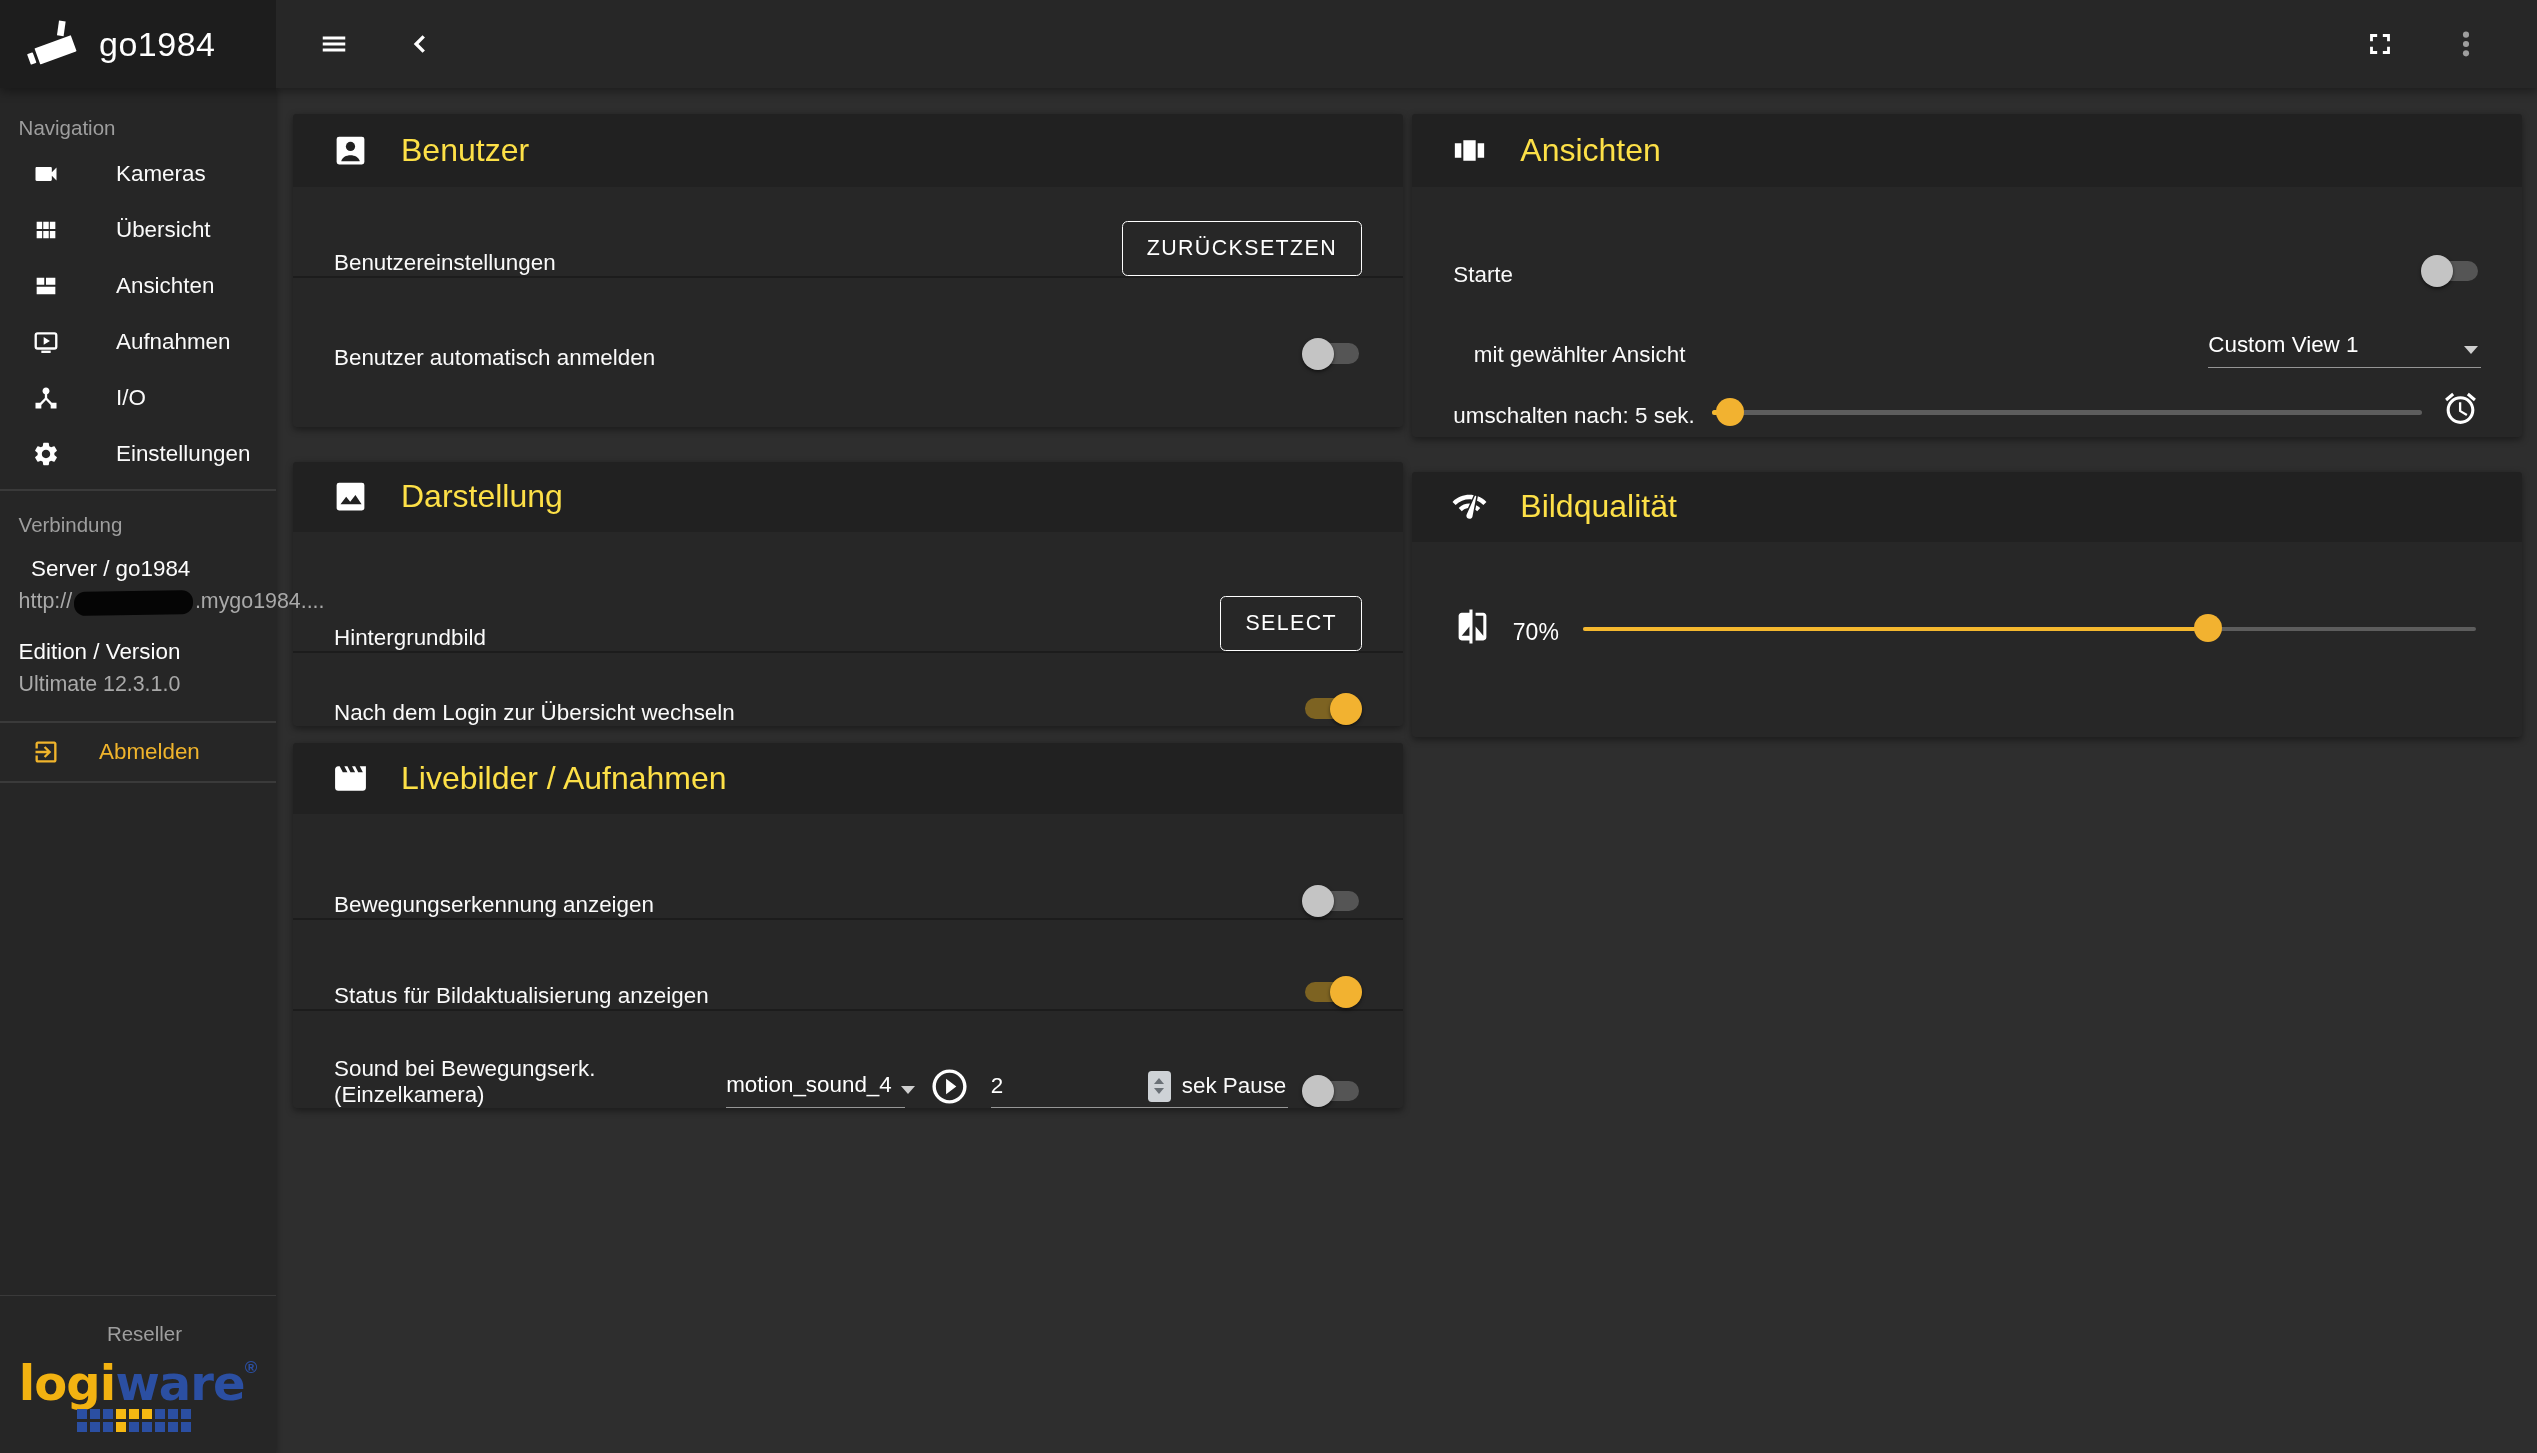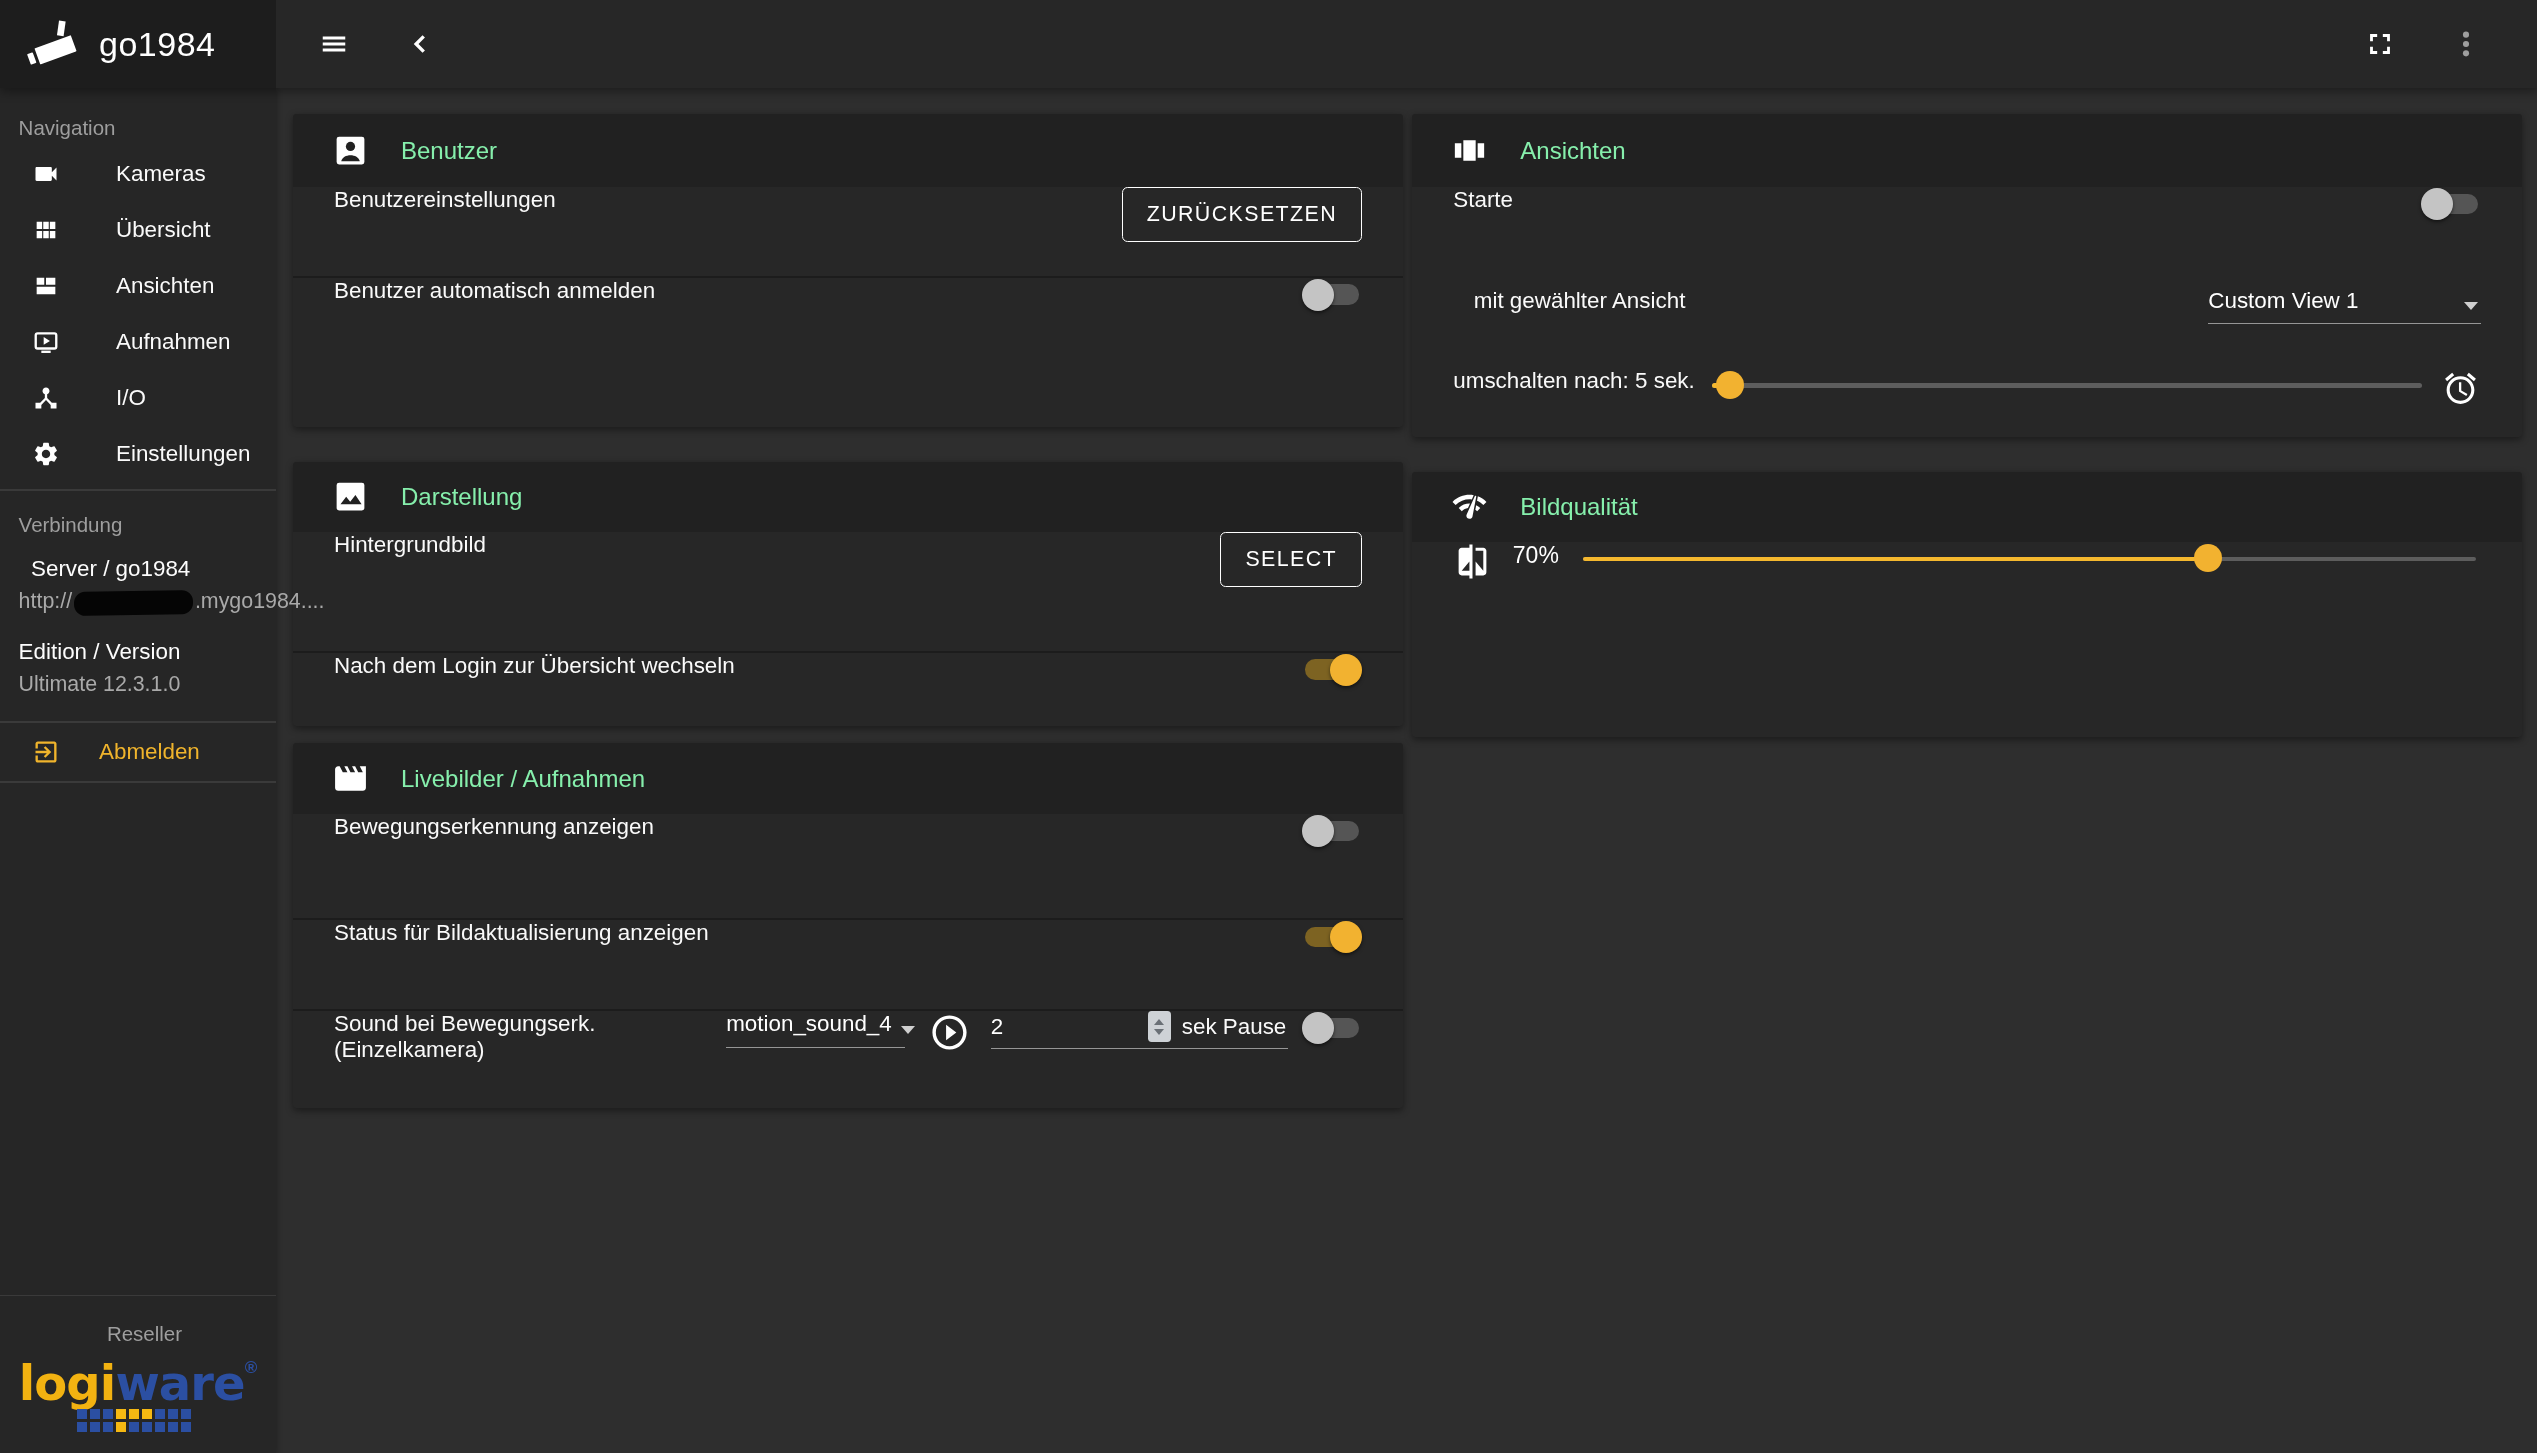--- a/index.html
+++ b/index.html
@@ -44,22 +44,22 @@
   .sq.b{background:#2b4fa2;}
   .sq.y{background:#f5b812;}
   
   .main{position:absolute;top:88px;left:276px;width:2262px;height:1366px;background:#2e2e2e;
         padding:26px 16px 0 17px;box-sizing:border-box;display:flex;gap:9.3px;}
   .col{width:1110px;flex:0 0 auto;}
   .card{background:#272727;border-radius:3.7px;overflow:hidden;margin-bottom:35px;
         box-shadow:0 2.8px 7.5px rgba(0,0,0,.4);}
   .card-header{background:#212121;height:73px;display:flex;align-items:center;padding:0 39px;}
   .card-header .hicon{width:37px;height:37px;display:flex;align-items:center;}
-  .card-title{font-size:24px;color:#86efac;margin-left:32px;}
-  .row{display:flex;align-items:flex-start;justify-content:space-between;padding:0 41px;min-height:89px;}
+  .card-title{font-size:32px;color:#fde047;margin-left:32px;}
+  .row{display:flex;align-items:flex-end;justify-content:space-between;padding:0 41px;min-height:89px;}
   .row.left{justify-content:flex-start;}
   .rh112{min-height:104px;} .rh128{min-height:119px;} .rh78{min-height:73px;gap:30px;}
   .rh104{min-height:97px;} .rh108{min-height:101px;} .rh86{min-height:80px;} .rh66{min-height:61px;}
   .padb60{padding-bottom:56px;min-height:149px;box-sizing:border-box;}
   .row-label{font-size:22.4px;color:#fafafa;}
   .indent{margin-left:20.5px;}
   .divider{height:1.9px;background:#1c1c1c;}
   .btn-outline{border:1.9px solid #ffffff;border-radius:5.6px;background:transparent;color:#ffffff;
                font-size:21.4px;letter-spacing:1.4px;padding:14px 24px;cursor:pointer;
                font-family:"Liberation Sans",sans-serif;}

